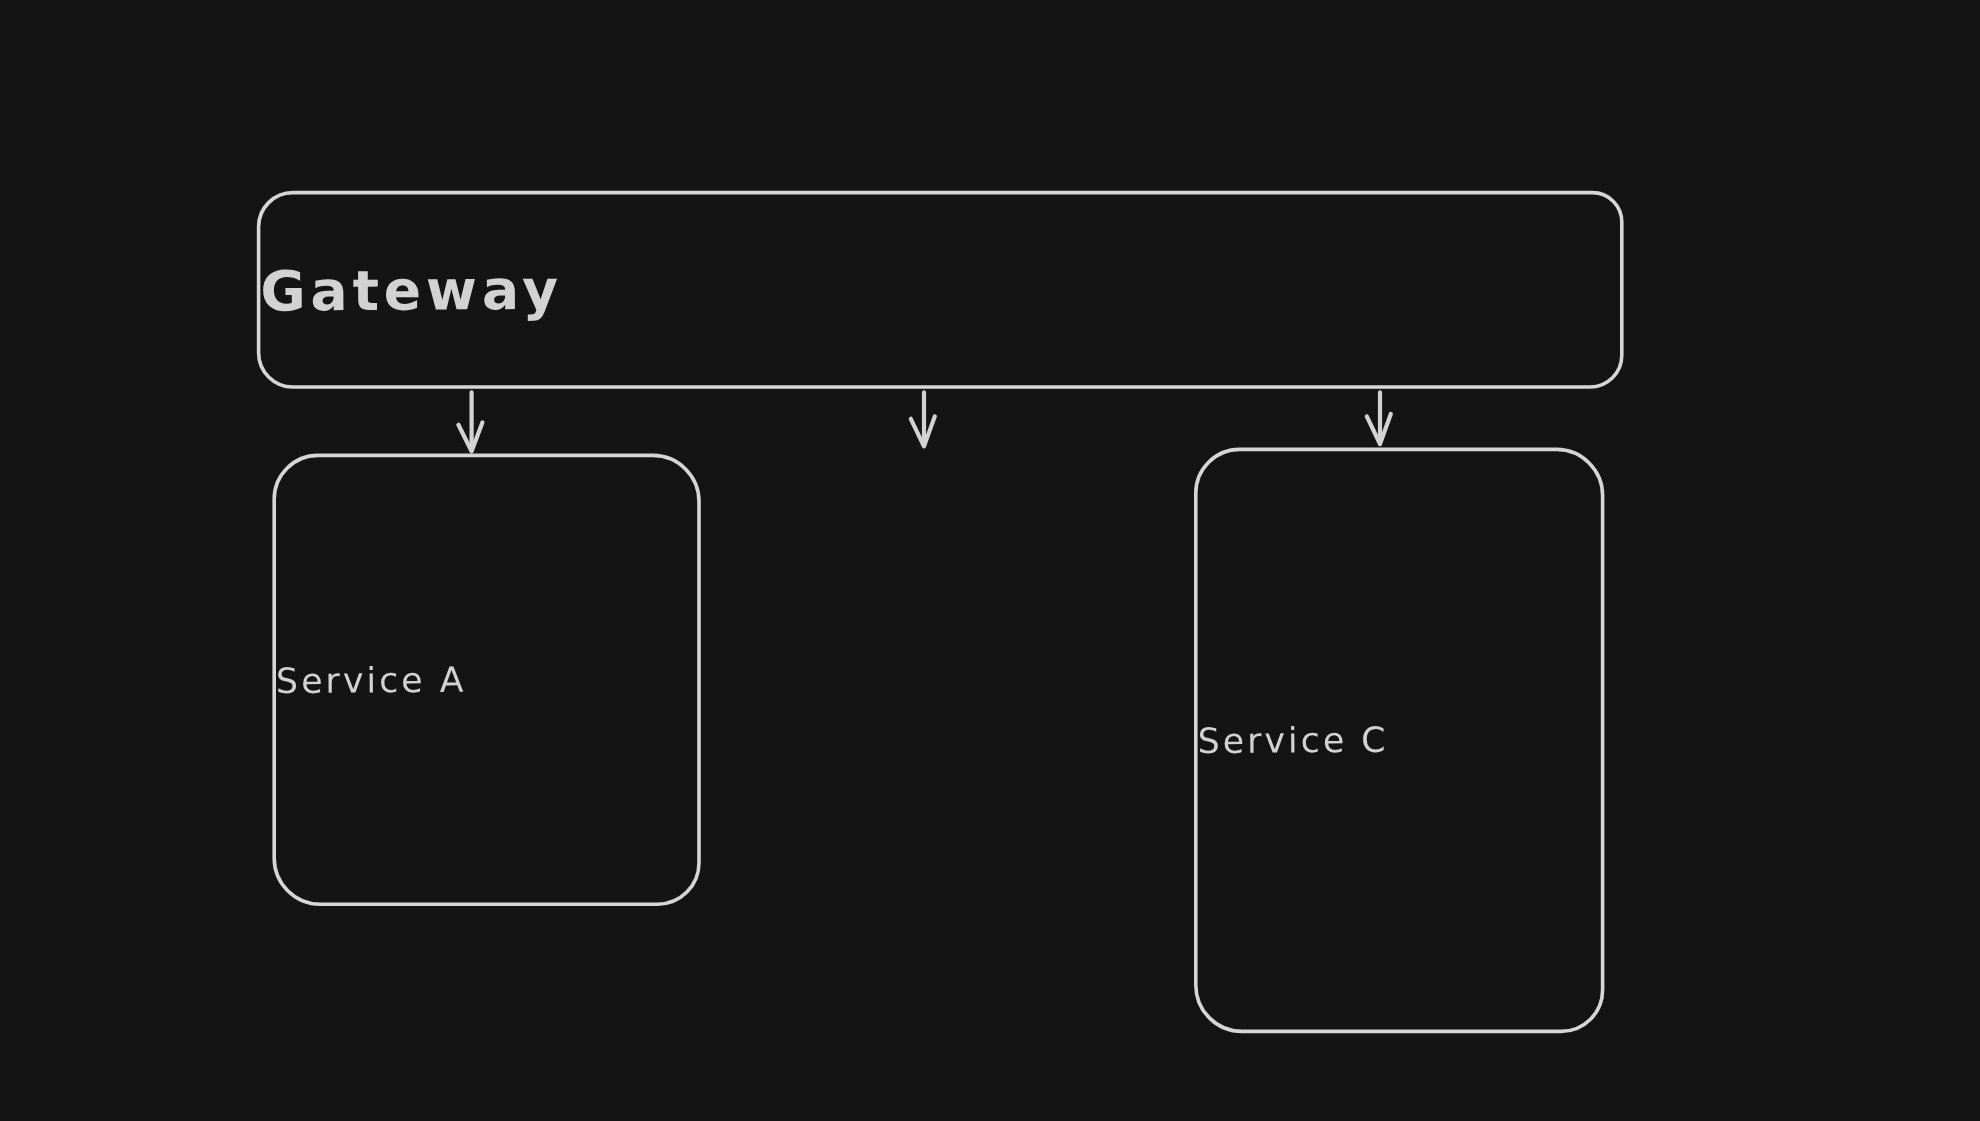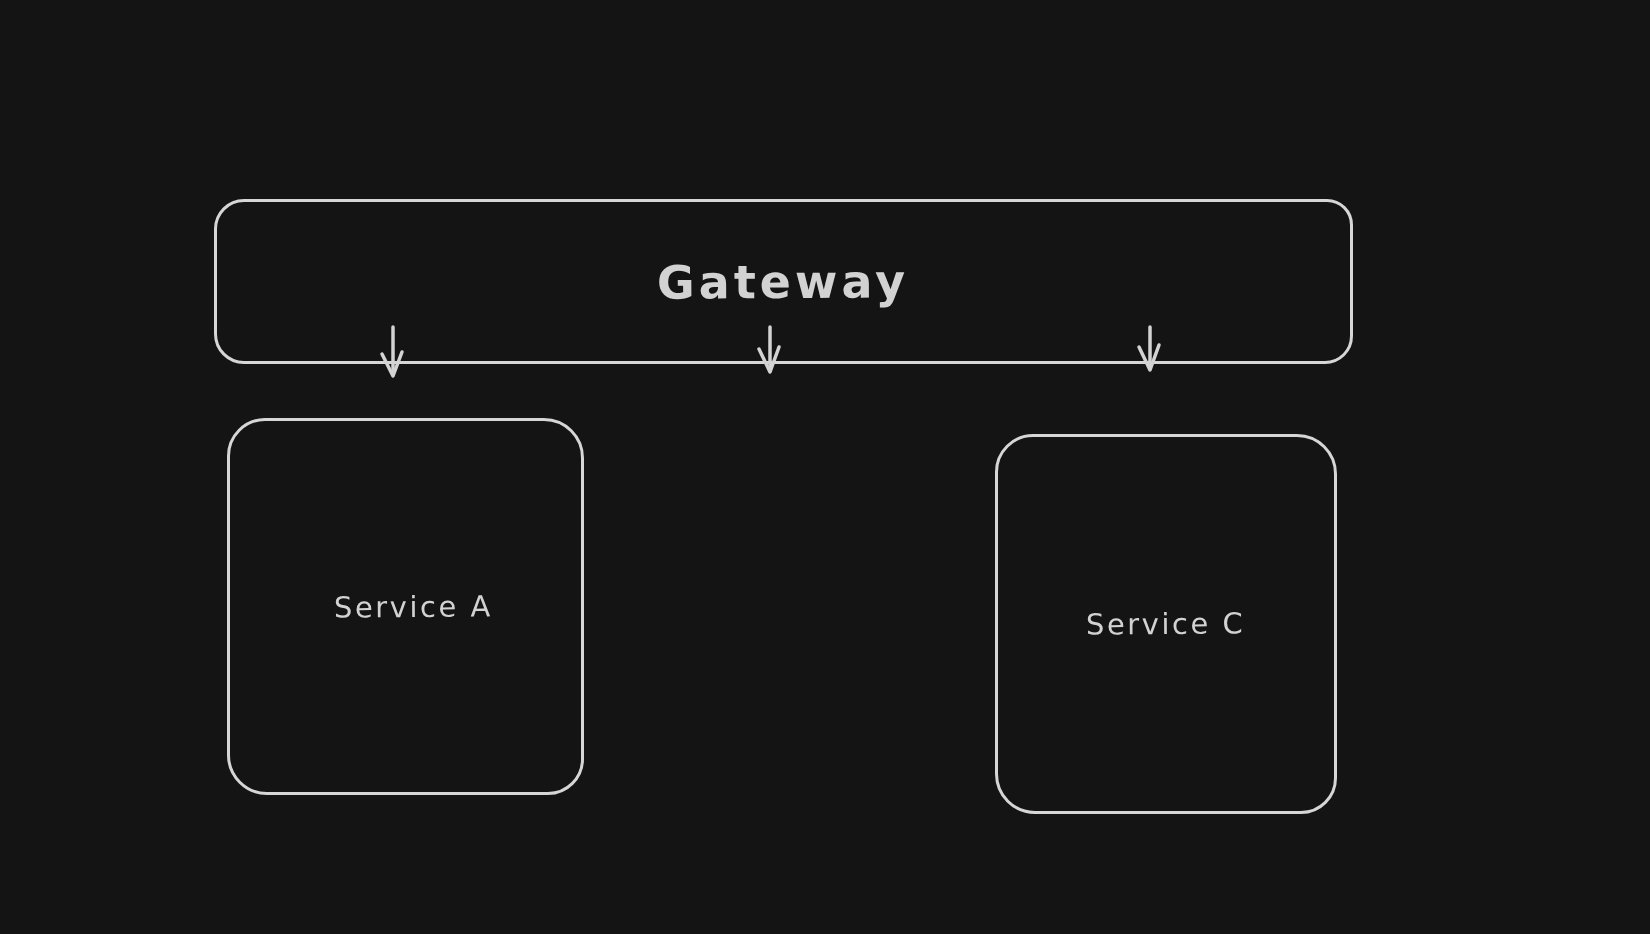--- a/index.html
+++ b/index.html
@@ -17,23 +17,21 @@
     height: 934px;
     background: #141414;
   }
   .node {
     position: absolute;
     box-sizing: border-box;
     border: 3.5px solid #d6d6d6;
     background: transparent;
     display: flex;
     align-items: center;
-    justify-content: center;
     color: #d2d2d2;
-    margin-top: 40px;
   }
   .node-gateway {
     left: 214px;
     top: 159px;
     width: 1139px;
     height: 165px;
     border-radius: 30px 26px 28px 30px;
   }
   .node-gateway .label {
     font-size: 46px;
@@ -47,33 +45,32 @@
   .node-service .label {
     font-size: 29px;
     letter-spacing: 2.5px;
     transform: rotate(-0.4deg);
   }
   .node-service-a {
     left: 227px;
     top: 378px;
     width: 357px;
     height: 377px;
-    padding-left: 16px;
   }
   .node-service-b {
     left: 611px;
     top: 376px;
     width: 357px;
     height: 379px;
   }
   .node-service-c {
     left: 995px;
-    top: 394px;
+    top: 373px;
     width: 342px;
-    height: 380px;
+    height: 488px;
   }
   .edges-layer {
     position: absolute;
     left: 0;
     top: 0;
     width: 1650px;
     height: 934px;
     pointer-events: none;
   }
   .edge {

